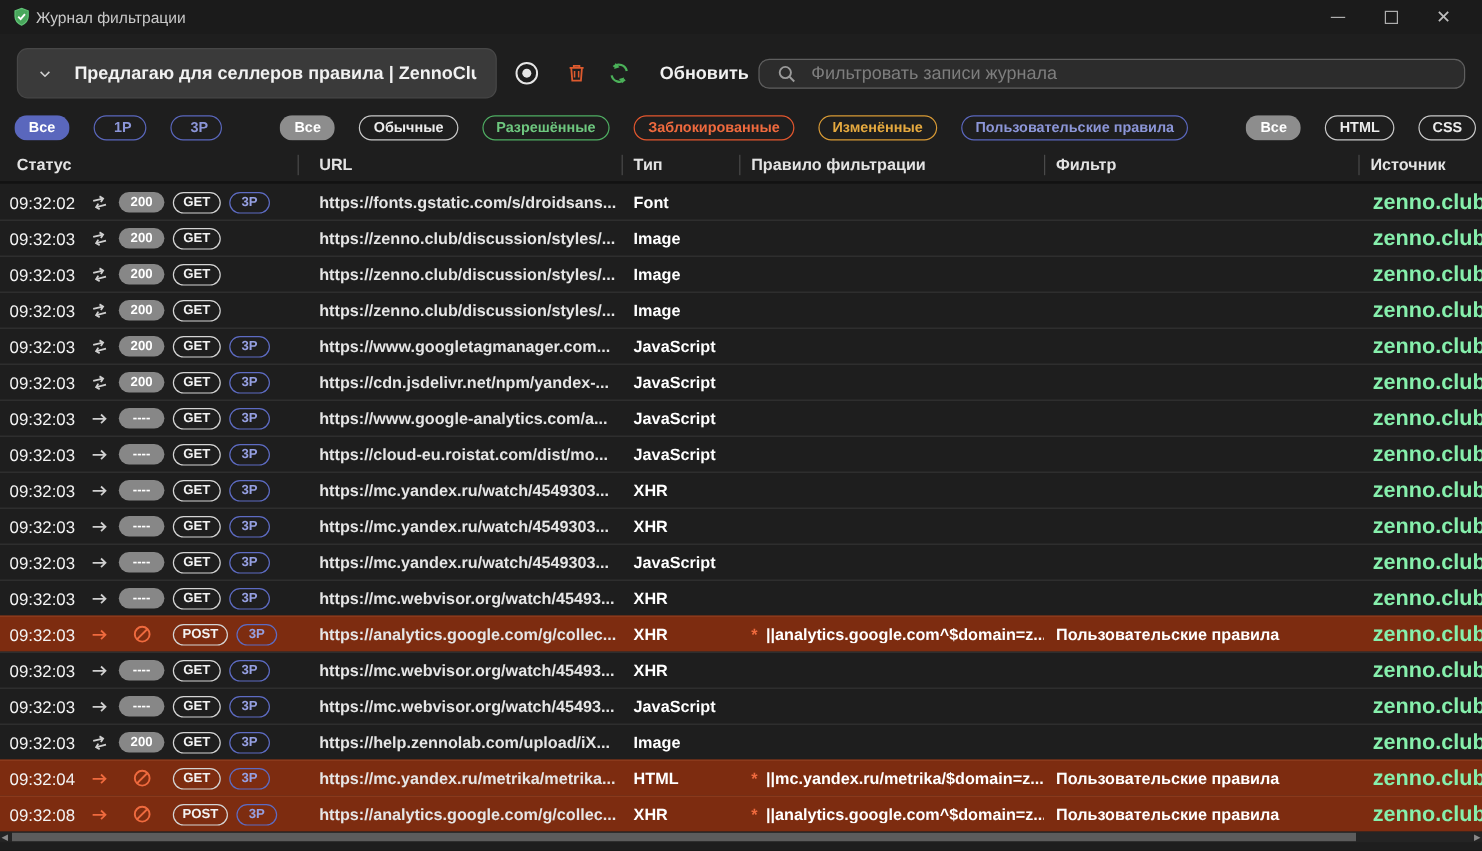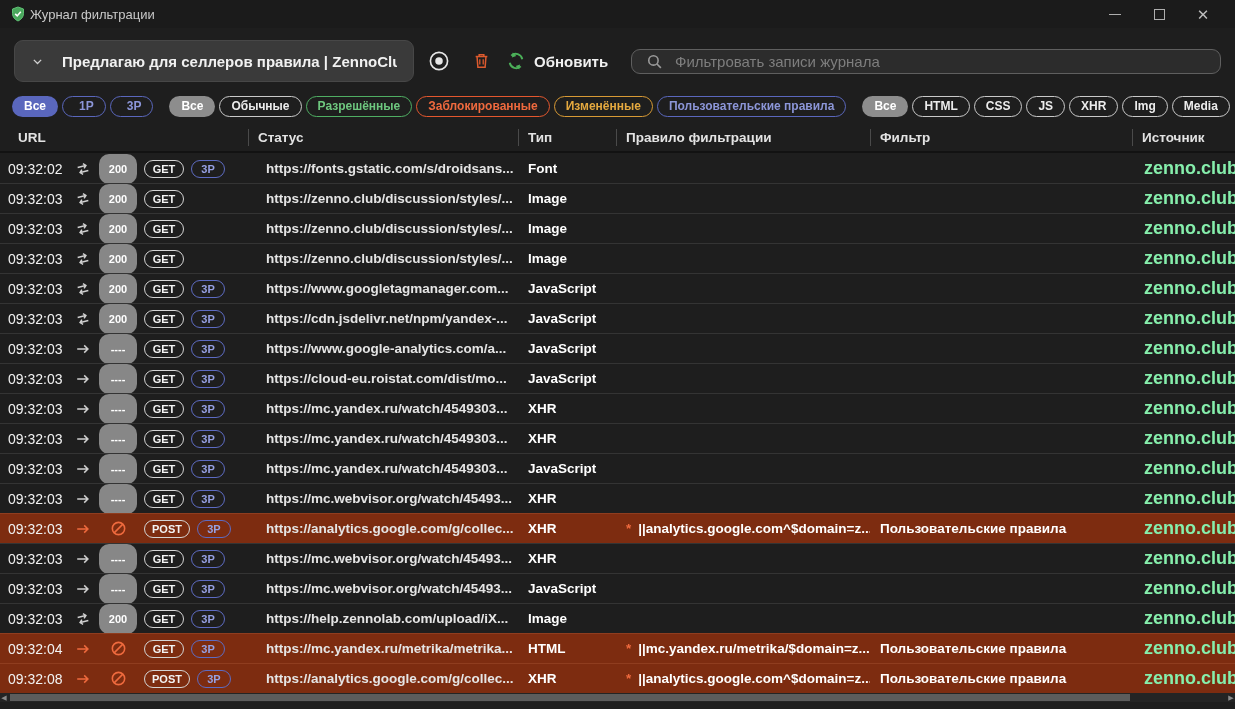--- a/index.html
+++ b/index.html
@@ -19,30 +19,30 @@
   .glyph-max{ width:11px; height:11px; border:1px solid #aeaeae; display:block; }
   .glyph-close{ color:#bdbdbd; font-size:15px; line-height:1; }
   
   .toolbar{ flex:0 0 66px; display:flex; align-items:center; padding:0 14px; gap:8px; }
   .ruleset-select{
     width:400px; height:42px; background:#3a3a3a; border:1px solid #474747; border-radius:9px;
     display:flex; align-items:center; gap:18px; padding:0 16px; cursor:pointer;
   }
   .ruleset-select .label{ font-size:15px; font-weight:700; color:#f1f1f1; white-space:nowrap; overflow:hidden; }
   .icon-btn{ width:34px; height:34px; display:flex; align-items:center; justify-content:center; background:none; border:none; cursor:pointer; }
-  .refresh-group{ display:flex; align-items:center; gap:8px; background:none; border:none; cursor:pointer; }
+  .refresh-group{ display:flex; align-items:center; gap:24px; background:none; border:none; cursor:pointer; }
   .refresh-label{ font-size:15px; font-weight:700; color:#f1f1f1; }
   .search-box{
     margin-left:auto; width:590px; height:25px; background:#2c2c2c; border:1px solid #5f5f5f; border-radius:9px;
     display:flex; align-items:center; gap:12px; padding:0 14px;
   }
   .search-box input{ flex:1; background:transparent; border:none; outline:none; color:#ddd; font-size:15px; font-family:"Liberation Sans",sans-serif; }
   .search-box input::placeholder{ color:#7e7e7e; }
   
-  .chips{ flex:0 0 30px; display:flex; align-items:center; gap:4px; padding:0 12px 6px; }
+  .chips{ flex:0 0 30px; display:flex; align-items:center; gap:20px; padding:0 12px 6px; }
   .chip{ height:21px; padding:0 11px; border-radius:11px; display:inline-flex; align-items:center;
          font-size:12px; font-weight:700; border:1px solid transparent; cursor:pointer; white-space:nowrap; }
   .chip.blue-filled{ background:#5a67bd; color:#fff; }
   .chip.blue-outline{ border-color:#5a67bd; color:#8c96d8;padding-left:16px; }
   .chip.gray-filled{ background:#8d8d8d; color:#fff; }
   .chip.outline{ border-color:#c9c9c9; color:#ececec; }
   .chip.green-outline{ border-color:#4fae63; color:#6ec77f; }
   .chip.red-outline{ border-color:#e4572e; color:#ef6a3e; }
   .chip.amber-outline{ border-color:#d89a35; color:#e5a93f; }
   .chip.indigo-outline{ border-color:#5a67bd; color:#8c96d8; }
@@ -60,21 +60,21 @@
   .row.blocked{ background:#7d2c10; border-top-color:#8f3d1f; }
   .cell{ height:100%; display:flex; align-items:center; overflow:hidden; white-space:nowrap; }
   .cell-status{ padding-left:8px; }
   .time{ width:62px; font-size:14px; color:#f3f3f3; flex:0 0 62px; }
   .dir{ width:26px; flex:0 0 26px; display:flex; justify-content:center; color:#cfcfcf; }
   .row.blocked .dir{ color:#ef6a3e; }
   .dir .arrow-icon{ display:none; }
   .row.pending .arrow-icon, .row.blocked .arrow-icon{ display:block; }
   .slot{ width:44px; flex:0 0 44px; display:flex; justify-content:center; margin-right:4px; }
   .pill{ display:inline-flex; align-items:center; justify-content:center; font-size:11px; font-weight:700; border-radius:10px; }
-  .pill-status{ min-width:38px; height:30px; background:#878787; color:#fff; }
+  .pill-status{ min-width:38px; height:17px; background:#878787; color:#fff; }
   .blocked-icon{ display:none; color:#ef6a3e; }
   .row.blocked .blocked-icon{ display:block; }
   .pill-method{ min-width:40px; height:18px; border:1px solid #d4d4d4; color:#f3f3f3; padding:0 7px; margin-right:7px; background:transparent; }
   .pill-3p{ min-width:34px; height:18px; border:1px solid #5d6bc2; color:#96a0e2; padding:0 6px; background:transparent; }
   .row:not(.p3) .pill-3p{ visibility:hidden; }
   .cell-url{ padding-left:18px; font-size:13.5px; font-weight:700; color:#e5e5e5; }
   .cell-type{ padding-left:10px; font-size:13.5px; font-weight:700; color:#fff; }
   .cell-rule{ padding-left:10px; gap:7px; font-size:13.5px; }
   .rule-star{ color:#ef6a3e; font-weight:700; }
   .rule-text{ color:#fff; font-weight:700; overflow:hidden; }
@@ -182,22 +182,22 @@
       <span class="chip gray-filled">Все</span>
       <span class="chip outline">HTML</span>
       <span class="chip outline">CSS</span>
       <span class="chip outline">JS</span>
       <span class="chip outline">XHR</span>
       <span class="chip outline">Img</span>
       <span class="chip outline">Media</span>
     </div>
 
   <div class="thead grid-cols">
+    <span class="th">Статус</span>
     <span class="th th-url">URL</span>
-    <span class="th">Статус</span>
     <span class="th">Тип</span>
     <span class="th">Правило фильтрации</span>
     <span class="th">Фильтр</span>
     <span class="th">Источник</span>
   </div>
 
   <div class="tbody" id="rows">
       <div class="row grid-cols done p3">
       <span class="cell cell-status">
         <span class="time">09:32:02</span>

